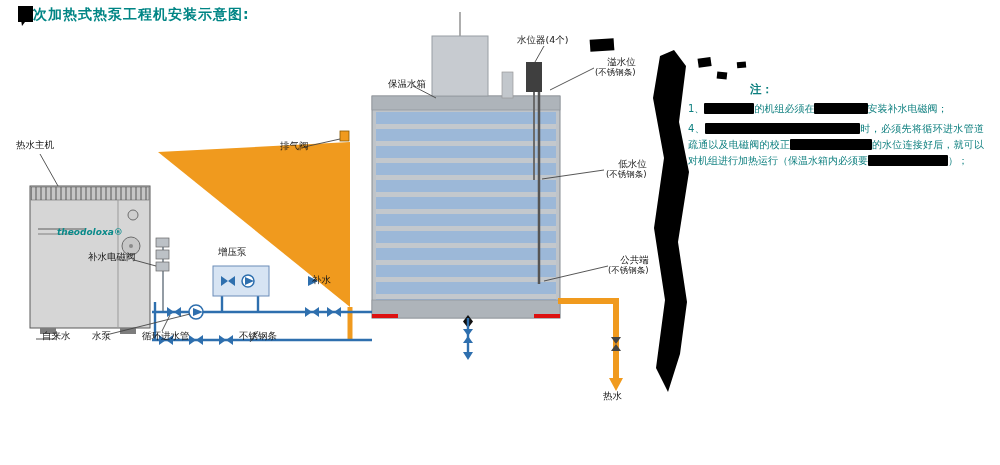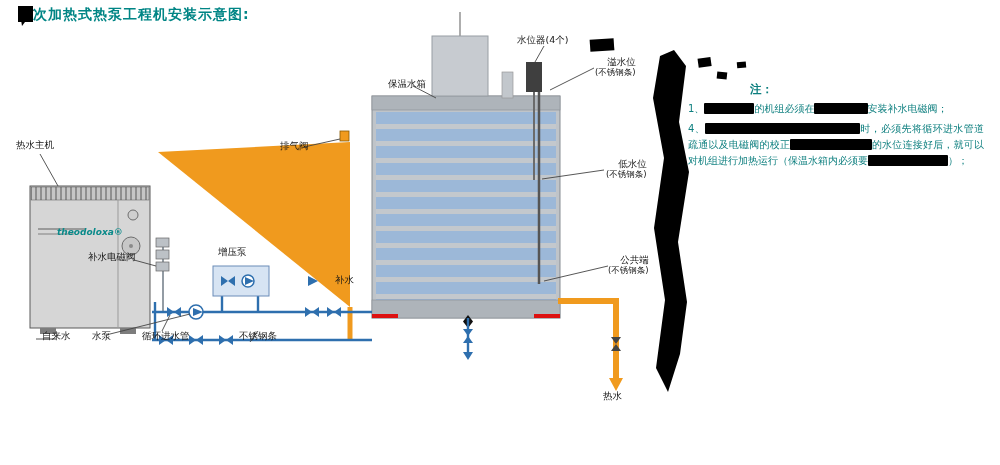--- a/index.html
+++ b/index.html
@@ -142,21 +142,21 @@
     <polygon points="19,7 34,10 22,26" fill="#000"></polygon>
   </svg>
 
   <div class="title"><span class="hl">一</span><span>次加热式热泵工程机安装示意图:</span></div>
 
   <div class="logo">theodoloxa®</div>
 
   <div class="lbl" style="left:16px;top:140px">热水主机</div>
   <div class="lbl" style="left:88px;top:252px">补水电磁阀</div>
   <div class="lbl" style="left:218px;top:247px">增压泵</div>
-  <div class="lbl" style="left:335px;top:275px">补水</div>
+  <div class="lbl" style="left:312px;top:275px">补水</div>
   <div class="lbl" style="left:42px;top:331px">自来水</div>
   <div class="lbl" style="left:92px;top:331px">水泵</div>
   <div class="lbl" style="left:142px;top:331px">循环进水管</div>
   <div class="lbl" style="left:239px;top:331px">不锈钢条</div>
   <div class="lbl" style="left:280px;top:141px">排气阀</div>
   <div class="lbl" style="left:388px;top:79px">保温水箱</div>
   <div class="lbl" style="left:517px;top:35px">水位器(4个)</div>
   <div class="lbl" style="left:603px;top:391px">热水</div>
 
   <div class="lbl" style="left:595px;top:57px">

